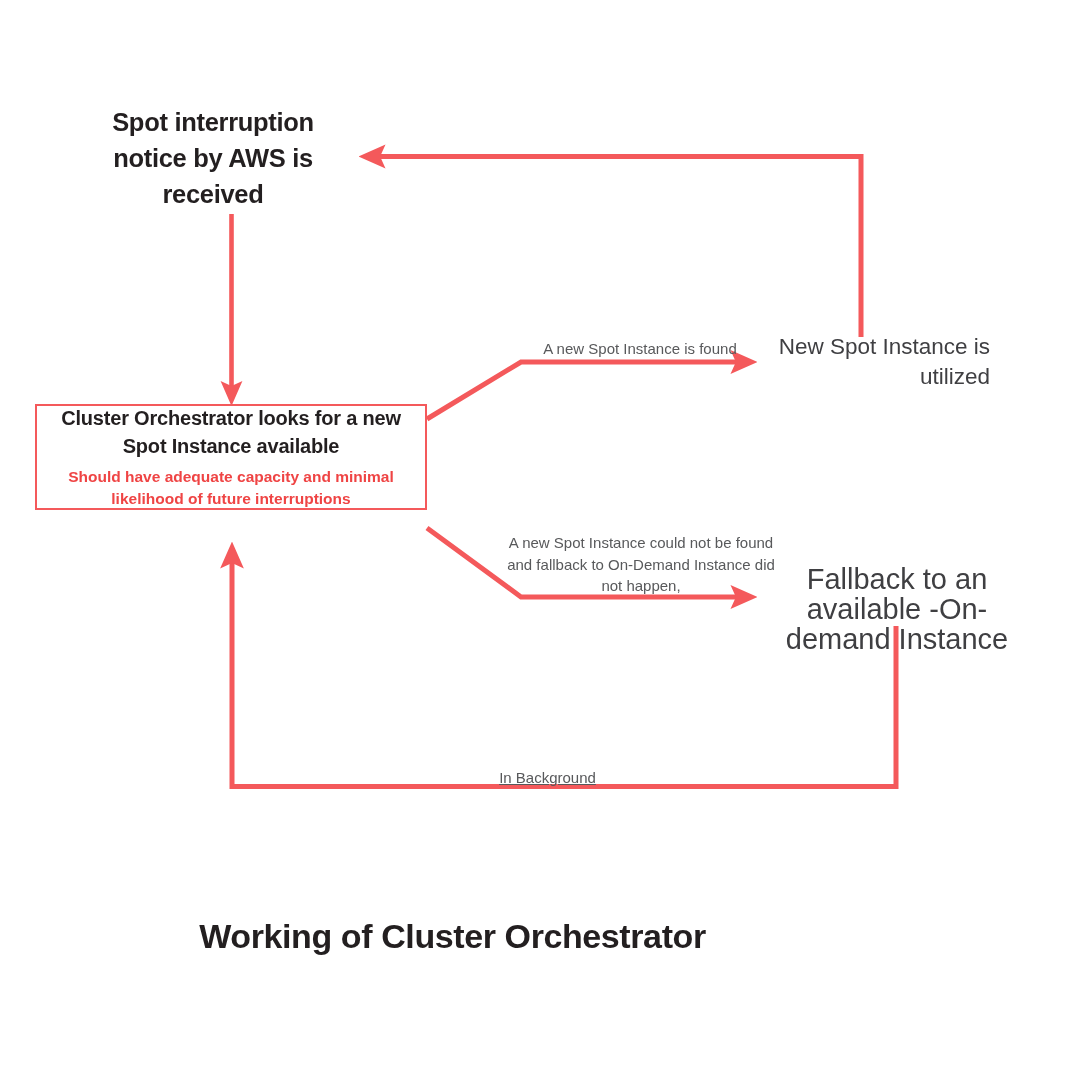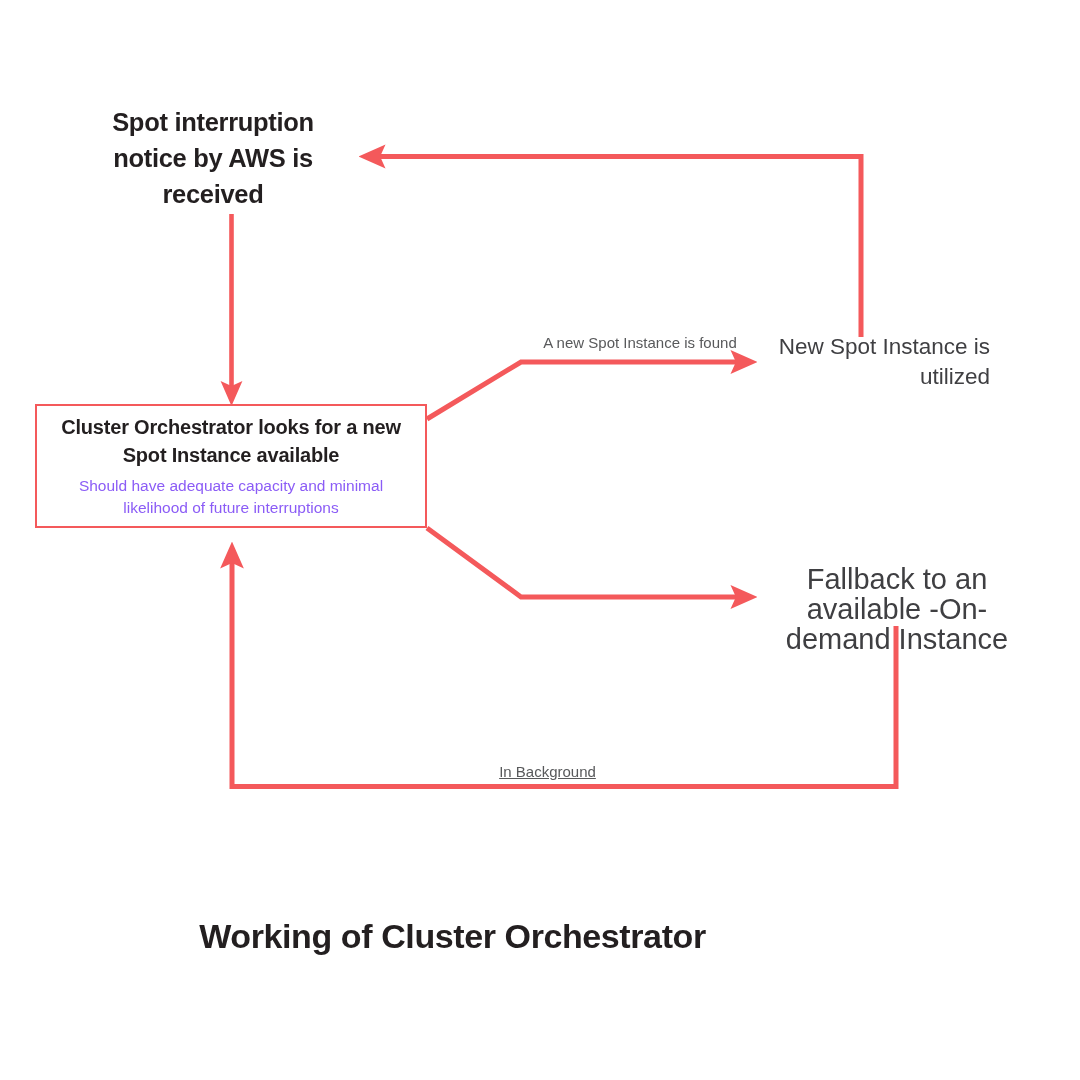--- a/index.html
+++ b/index.html
@@ -33,41 +33,41 @@
   .node {
     position: absolute;
     box-sizing: border-box;
   }
   .node-title {
     font-weight: bold;
     color: #231f20;
     letter-spacing: -0.2px;
   }
   .node-sub {
-    color: #8b5cf6;
-    font-weight: normal;
+    color: #ef4444;
+    font-weight: bold;
   }
 
   #node-spot-notice {
     left: 78px;
     top: 104px;
     width: 270px;
     text-align: center;
     font-size: 25.5px;
     line-height: 36px;
     font-weight: bold;
     color: #231f20;
     letter-spacing: -0.3px;
   }
 
   #node-orchestrator {
     left: 35px;
     top: 404px;
     width: 392px;
-    height: 124px;
+    height: 106px;
     border: 2px solid #f4595b;
     background: #ffffff;
     display: flex;
     flex-direction: column;
     align-items: center;
     justify-content: center;
     padding: 0 10px;
   }
   #node-orchestrator .node-title {
     font-size: 20px;
@@ -102,20 +102,21 @@
     color: #3f3f42;
   }
 
   
   .edge-label {
     position: absolute;
     color: #58595b;
     font-size: 15px;
     line-height: 21.5px;
     text-align: center;
+    margin-top: 6px;
   }
   #label-found {
     left: 508px;
     top: 332px;
     width: 264px;
   }
   #label-notfound {
     left: 500px;
     top: 526px;
     width: 282px;
@@ -169,18 +170,19 @@
     <div class="node-title">Cluster Orchestrator looks for a new Spot Instance available</div>
     <div class="node-sub">Should have adequate capacity and minimal likelihood of future interruptions</div>
   </div>
 
   <div class="node" id="node-new-spot">New Spot Instance is utilized</div>
 
   <div class="node" id="node-fallback">Fallback to an available -On-demand Instance</div>
 
   <div class="edge-label" id="label-found">A new Spot Instance is found</div>
 
+  <div class="edge-label" id="label-notfound">A new Spot Instance could not be found and fallback to On-Demand Instance did not happen,</div>
 
   <div class="edge-label" id="label-background">In Background</div>
 
   <div id="caption">Working of Cluster Orchestrator</div>
 
 </div>
 
 </body></html>

